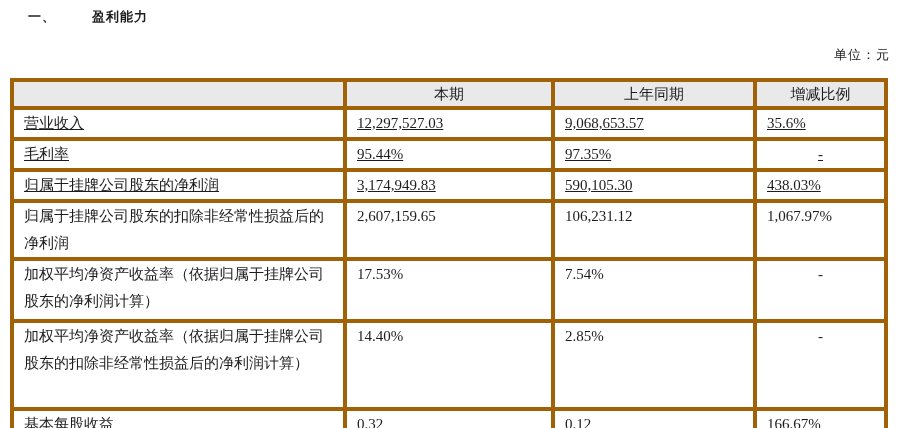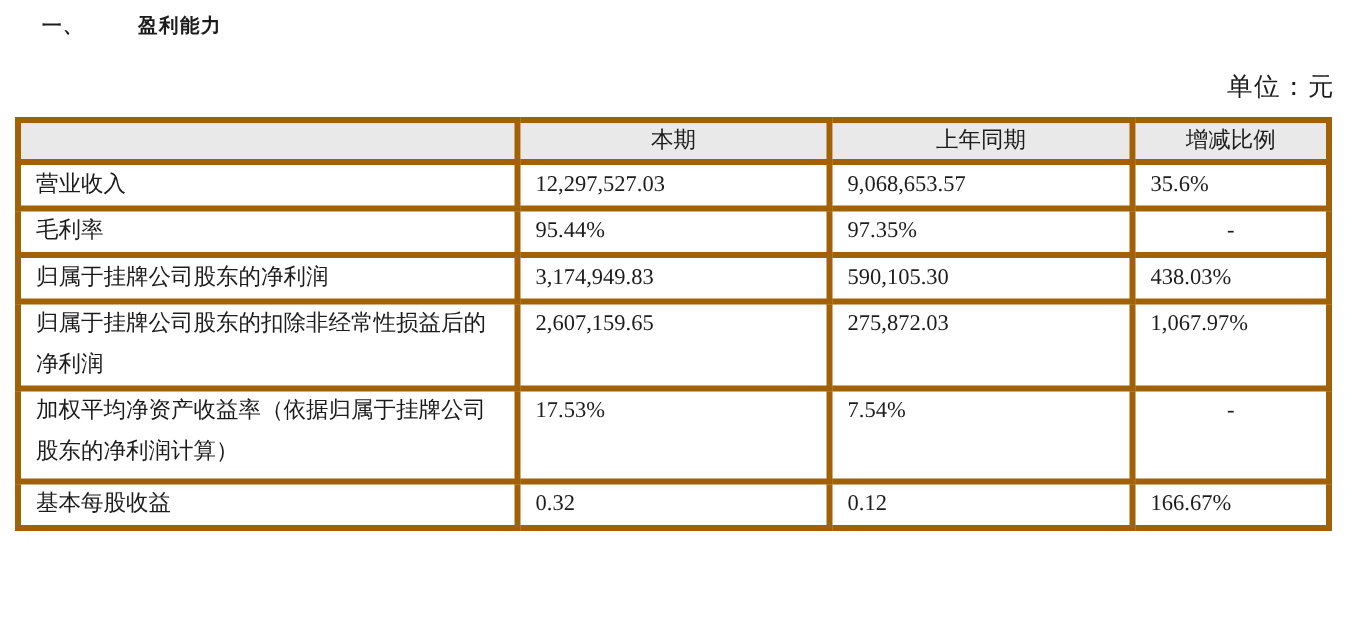--- a/index.html
+++ b/index.html
@@ -19,21 +19,21 @@
     font-size: 13px;
     font-weight: bold;
     letter-spacing: 1px;
     white-space: nowrap;
   }
   .title-line .section-no { display: inline-block; margin-right: 36px; }
 
   .unit-line {
     position: absolute;
     right: 14px; top: 46px;
-    font-size: 17px;
+    font-size: 13px;
     letter-spacing: 1px;
   }
 
   table.report {
     position: absolute;
     left: 10px; top: 78px;
     width: 874px;
     border-collapse: collapse;
     table-layout: fixed;
   }
@@ -56,21 +56,21 @@
     background: #E9E9E9;
     text-align: center;
     height: 25px;
     line-height: 24px;
     padding: 0 4px;
   }
   td.lbl { text-align: left; padding-left: 12px; }
   td.num { text-align: left; }
   td.ctr { text-align: center; }
 
-  tr.r-single  { height: 28px; }
+  tr.r-single  { height: 28px; text-decoration: underline; }
   tr.r-double  { height: 58px; border-radius: 16px; }
   tr.r-double2 { height: 62px; padding-left: 21px; }
   tr.r-triple  { height: 88px; }
   tr.r-last    { height: 30px; }
 </style>
 </head>
 <body>
 
 <div class="page">
 
@@ -110,27 +110,33 @@
       </tr>
       <tr class="r-single">
         <td class="lbl">归属于挂牌公司股东的净利润</td>
         <td class="num">3,174,949.83</td>
         <td class="num">590,105.30</td>
         <td class="num">438.03%</td>
       </tr>
       <tr class="r-double">
         <td class="lbl">归属于挂牌公司股东的扣除非经常性损益后的净利润</td>
         <td class="num">2,607,159.65</td>
-        <td class="num">275,872.03</td>
+        <td class="num">106,231.12</td>
         <td class="num">1,067.97%</td>
       </tr>
       <tr class="r-double2">
         <td class="lbl">加权平均净资产收益率（依据归属于挂牌公司股东的净利润计算）</td>
         <td class="num">17.53%</td>
         <td class="num">7.54%</td>
+        <td class="ctr">-</td>
+      </tr>
+      <tr class="r-triple">
+        <td class="lbl">加权平均净资产收益率（依据归属于挂牌公司股东的扣除非经常性损益后的净利润计算）</td>
+        <td class="num">14.40%</td>
+        <td class="num">2.85%</td>
         <td class="ctr">-</td>
       </tr>
       <tr class="r-last">
         <td class="lbl">基本每股收益</td>
         <td class="num">0.32</td>
         <td class="num">0.12</td>
         <td class="num">166.67%</td>
       </tr>
     </tbody>
   </table>

